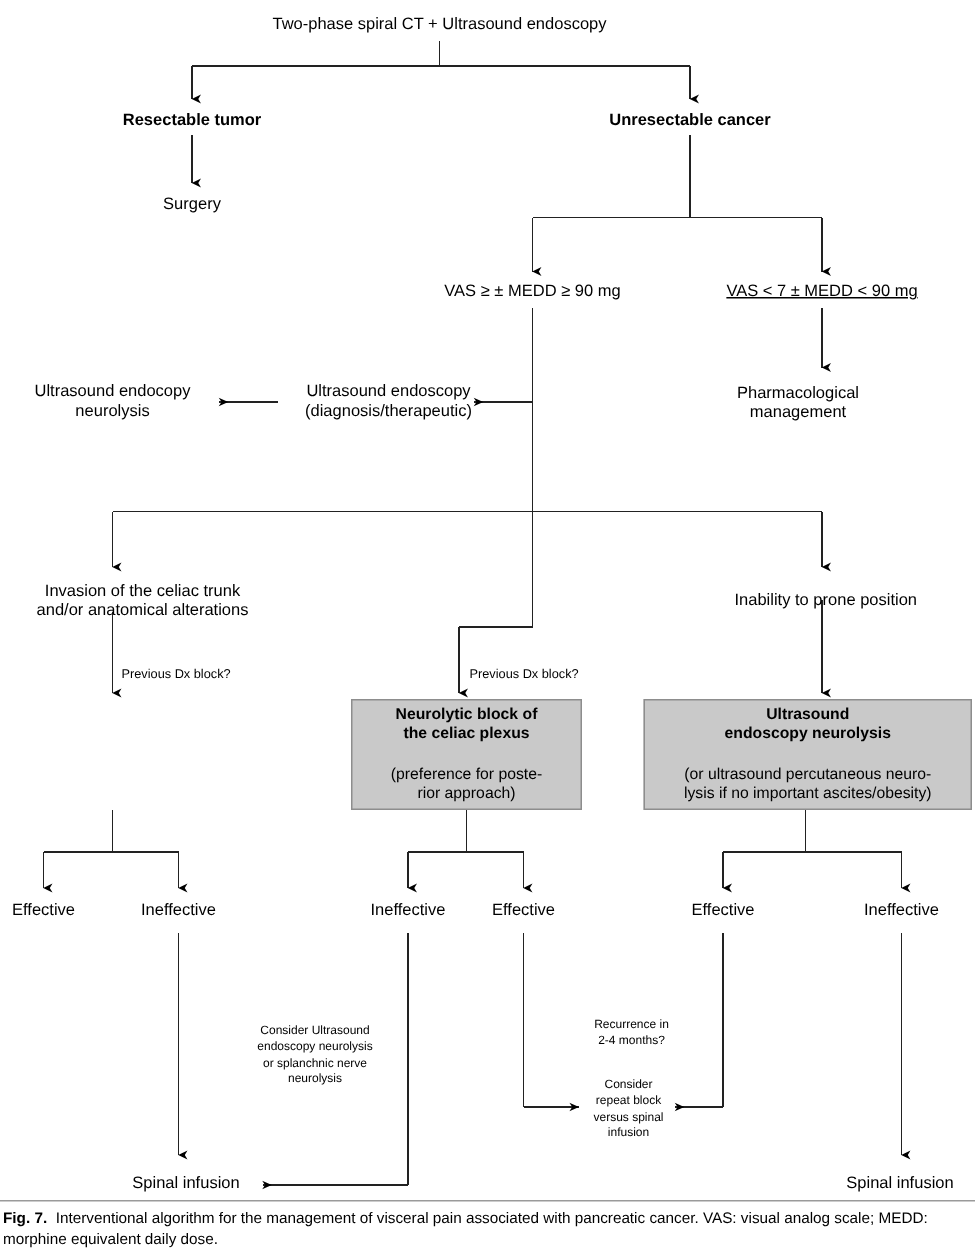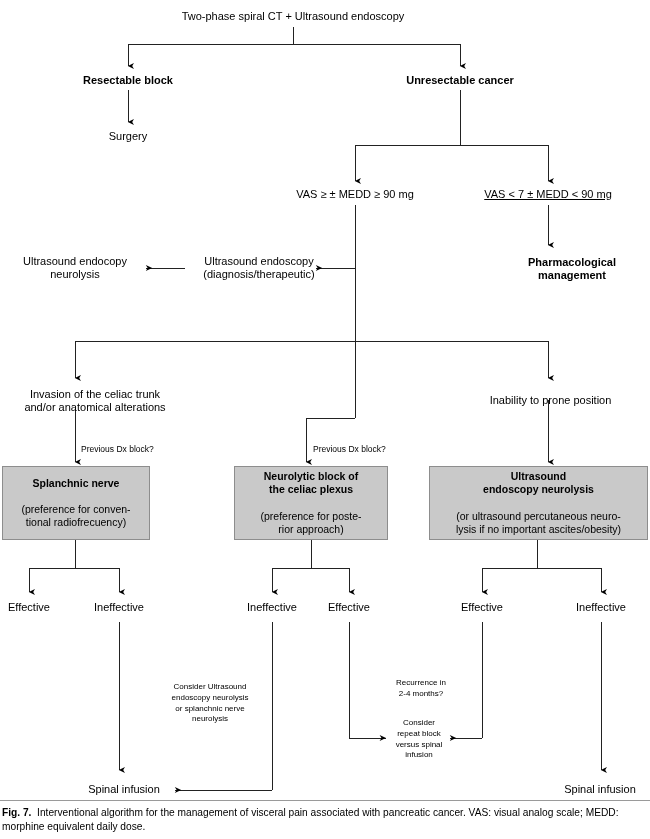--- a/index.html
+++ b/index.html
@@ -149,55 +149,48 @@
 
       <path d="M482,622 L482,738"></path>
       <path d="M482,738 L450,738" marker-end="url(#arrowLeft)"></path>
 
       <path d="M601,622 L601,770" marker-end="url(#arrowDown)"></path>
     </g>
   </svg>
 
   <div class="node t-plain" style="left:143px; top:10px; width:300px;">Two-phase spiral CT + Ultrasound endoscopy</div>
 
-  <div class="node t-bold" style="left:48px; top:74px; width:160px;">Resectable block</div>
+  <div class="node t-bold" style="left:48px; top:74px; width:160px;">Resectable tumor</div>
 
   <div class="node t-bold" style="left:370px; top:74px; width:180px;">Unresectable cancer</div>
 
   <div class="node t-plain" style="left:78px; top:130px; width:100px;">Surgery</div>
 
   <div class="node t-plain" style="left:265px; top:188px; width:180px;">VAS ≥ ± MEDD ≥ 90 mg</div>
 
   <div class="node t-plain" style="left:458px; top:188px; width:180px;text-decoration:underline;">VAS &lt; 7 ± MEDD &lt; 90 mg</div>
 
   <div class="node t-plain" style="left:186px; top:255px; width:146px;">Ultrasound endoscopy
 (diagnosis/therapeutic)</div>
 
   <div class="node t-plain" style="left:5px; top:255px; width:140px;">Ultrasound endocopy
 neurolysis</div>
 
-  <div class="node t-plain" style="left:502px; top:256px; width:140px;font-weight:bold;">Pharmacological
+  <div class="node t-plain" style="left:462px; top:256px; width:140px;">Pharmacological
 management</div>
 
   <div class="node t-plain" style="left:463px; top:394px; width:175px;">Inability to prone position</div>
 
   <div class="node t-plain" style="left:0px; top:388px; width:190px;">Invasion of the celiac trunk
 and/or anatomical alterations</div>
 
   <div class="node t-small" style="left:81px; top:444px; width:98px; text-align:left;">Previous Dx block?</div>
 
   <div class="node t-small" style="left:313px; top:444px; width:98px; text-align:left;">Previous Dx block?</div>
 
-  <div class="gbox" style="left:2px; top:466px; width:148px; height:74px;">
-    <div>
-      <div class="hdr">Splanchnic nerve</div>
-      <div class="sub">(preference for conven-
-tional radiofrecuency)</div>
-    </div>
-  </div>
 
   <div class="gbox" style="left:234px; top:466px; width:154px; height:74px;">
     <div>
       <div class="hdr">Neurolytic block of
 the celiac plexus</div>
       <div class="sub">(preference for poste-
 rior approach)</div>
     </div>
   </div>
 

